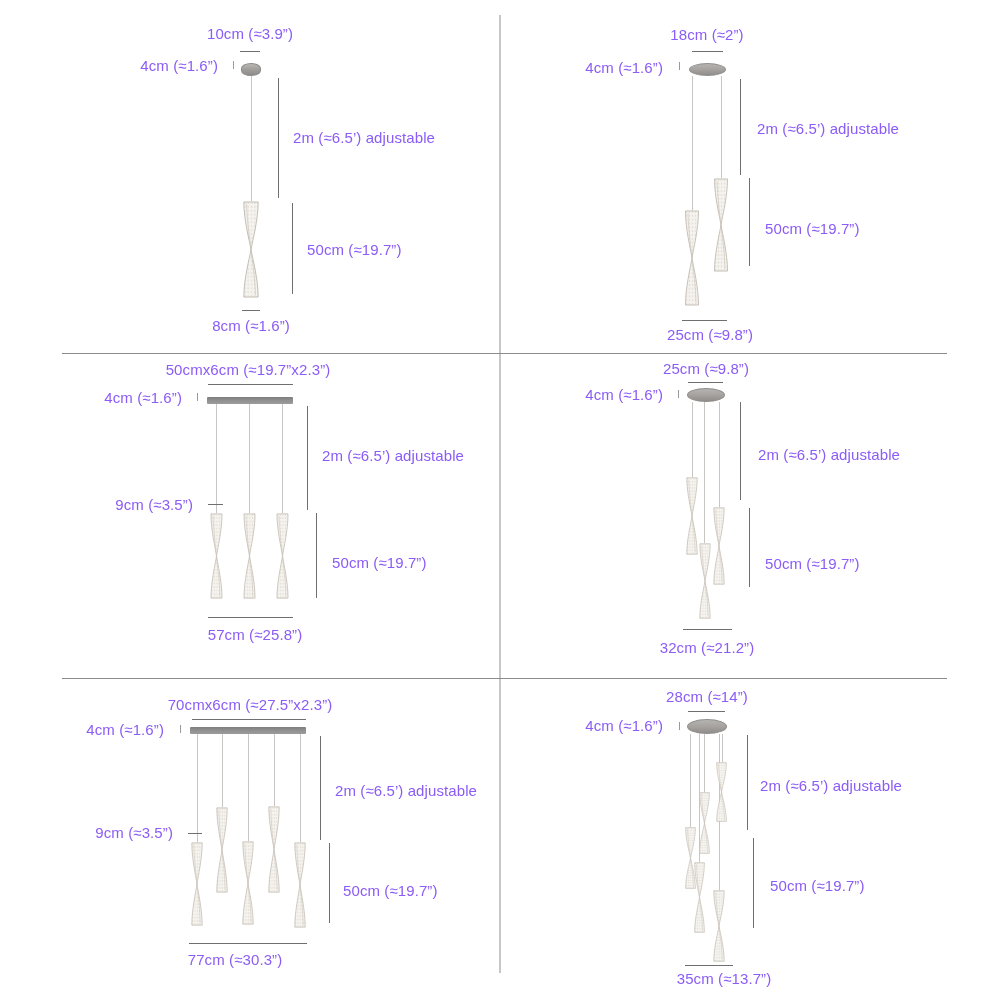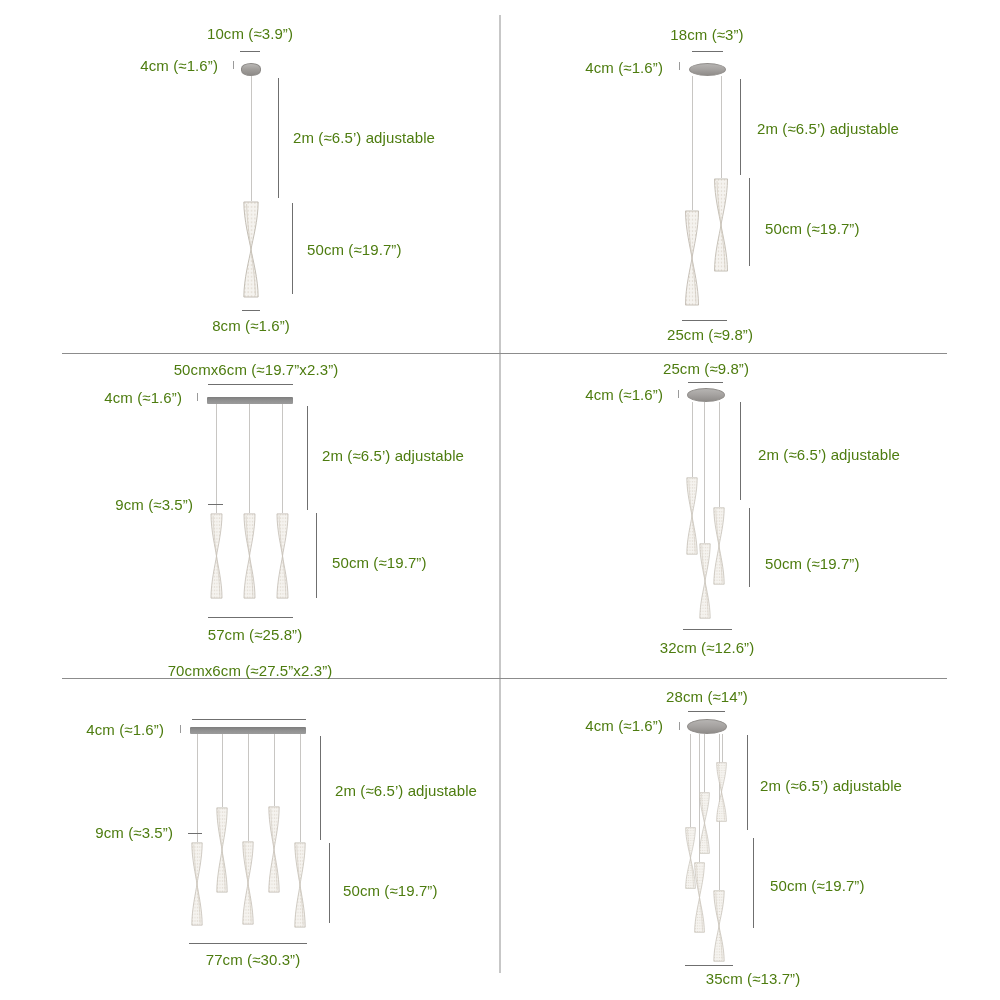--- a/index.html
+++ b/index.html
@@ -2,21 +2,21 @@
 <html><head>
 <meta charset="utf-8">
 <style>
   html,body{margin:0;padding:0;background:#fff;}
   .canvas{
     position:relative;width:1000px;height:1000px;background:#fff;overflow:hidden;
     font-family:"Liberation Sans",sans-serif;
   }
   .panel{position:absolute;left:0;top:0;width:0;height:0;overflow:visible;}
   .label{
-    position:absolute;font-size:15px;line-height:1.1;color:#4d7c0f;white-space:nowrap;
+    position:absolute;font-size:15px;line-height:1.1;color:#8b5cf6;white-space:nowrap;
     letter-spacing:0.1px;
   }
   .label.c{transform:translateX(-50%);}
   .label.r{transform:translateX(-100%);}
   .hline{position:absolute;height:1px;background:#6f6f6f;}
   .vline{position:absolute;width:1px;background:#6f6f6f;}
   .tick{position:absolute;width:1px;background:#9a9a9a;}
   .cable{position:absolute;width:1px;background:#c8c6c3;}
   .pendant{position:absolute;display:block;}
   .canopy-cyl{
@@ -71,21 +71,21 @@
     <svg class="pendant" style="left:240px;top:201px;width:22px;height:97px" viewBox="0 0 20 100" preserveAspectRatio="none">
         <use href="#twist"></use>
       </svg>
     <div class="vline" style="left:292px;top:203px;height:91px"></div>
     <div class="label" style="left:307px;top:242px">50cm (≈19.7”)</div>
     <div class="hline" style="left:242px;top:310px;width:18px"></div>
     <div class="label c" style="left:251px;top:318px">8cm (≈1.6”)</div>
   </section>
 
   <section class="panel">
-    <div class="label c" style="left:707px;top:27px">18cm (≈3”)</div>
+    <div class="label c" style="left:707px;top:27px">18cm (≈2”)</div>
     <div class="hline" style="left:692px;top:51px;width:31px"></div>
     <div class="label r" style="left:663px;top:60px">4cm (≈1.6”)</div>
     <div class="tick" style="left:679px;top:62px;height:8px"></div>
     <div class="canopy-disc" style="left:689px;top:63px;width:37px;height:13px"></div>
     <div class="cable" style="left:692px;top:76px;height:134px"></div>
     <div class="cable" style="left:721px;top:76px;height:102px"></div>
     <div class="vline" style="left:740px;top:79px;height:96px"></div>
     <div class="label" style="left:757px;top:121px">2m (≈6.5’) adjustable</div>
     <svg class="pendant" style="left:711px;top:178px;width:20px;height:94px" viewBox="0 0 20 100" preserveAspectRatio="none">
         <use href="#twist"></use>
@@ -93,21 +93,21 @@
     <svg class="pendant" style="left:682px;top:210px;width:20px;height:96px" viewBox="0 0 20 100" preserveAspectRatio="none">
         <use href="#twist"></use>
       </svg>
     <div class="vline" style="left:749px;top:178px;height:88px"></div>
     <div class="label" style="left:765px;top:221px">50cm (≈19.7”)</div>
     <div class="hline" style="left:682px;top:320px;width:45px"></div>
     <div class="label c" style="left:710px;top:327px">25cm (≈9.8”)</div>
   </section>
 
   <section class="panel">
-    <div class="label c" style="left:256px;top:362px">50cmx6cm (≈19.7”x2.3”)</div>
+    <div class="label c" style="left:248px;top:362px">50cmx6cm (≈19.7”x2.3”)</div>
     <div class="hline" style="left:208px;top:384px;width:85px"></div>
     <div class="label r" style="left:182px;top:390px">4cm (≈1.6”)</div>
     <div class="tick" style="left:197px;top:393px;height:8px"></div>
     <div class="canopy-bar" style="left:207px;top:397px;width:86px;height:7px"></div>
     <div class="cable" style="left:216px;top:404px;height:109px"></div>
     <div class="cable" style="left:249px;top:404px;height:109px"></div>
     <div class="cable" style="left:282px;top:404px;height:109px"></div>
     <div class="vline" style="left:307px;top:406px;height:104px"></div>
     <div class="label" style="left:322px;top:448px">2m (≈6.5’) adjustable</div>
     <div class="label r" style="left:193px;top:497px">9cm (≈3.5”)</div>
@@ -143,25 +143,25 @@
       </svg>
     <svg class="pendant" style="left:697px;top:543px;width:16px;height:76px" viewBox="0 0 20 100" preserveAspectRatio="none">
         <use href="#twist"></use>
       </svg>
     <svg class="pendant" style="left:711px;top:507px;width:16px;height:78px" viewBox="0 0 20 100" preserveAspectRatio="none">
         <use href="#twist"></use>
       </svg>
     <div class="vline" style="left:749px;top:508px;height:79px"></div>
     <div class="label" style="left:765px;top:556px">50cm (≈19.7”)</div>
     <div class="hline" style="left:683px;top:629px;width:49px"></div>
-    <div class="label c" style="left:707px;top:640px">32cm (≈12.6”)</div>
-  </section>
-
-  <section class="panel">
-    <div class="label c" style="left:250px;top:663px">70cmx6cm (≈27.5”x2.3”)</div>
+    <div class="label c" style="left:707px;top:640px">32cm (≈21.2”)</div>
+  </section>
+
+  <section class="panel">
+    <div class="label c" style="left:250px;top:697px">70cmx6cm (≈27.5”x2.3”)</div>
     <div class="hline" style="left:192px;top:719px;width:114px"></div>
     <div class="label r" style="left:164px;top:722px">4cm (≈1.6”)</div>
     <div class="tick" style="left:180px;top:725px;height:8px"></div>
     <div class="canopy-bar" style="left:190px;top:727px;width:116px;height:7px"></div>
     <div class="cable" style="left:197px;top:734px;height:108px"></div>
     <div class="cable" style="left:222px;top:734px;height:73px"></div>
     <div class="cable" style="left:248px;top:734px;height:107px"></div>
     <div class="cable" style="left:274px;top:734px;height:72px"></div>
     <div class="cable" style="left:300px;top:734px;height:108px"></div>
     <div class="vline" style="left:320px;top:736px;height:104px"></div>
@@ -179,21 +179,21 @@
       </svg>
     <svg class="pendant" style="left:266px;top:806px;width:16px;height:87px" viewBox="0 0 20 100" preserveAspectRatio="none">
         <use href="#twist"></use>
       </svg>
     <svg class="pendant" style="left:292px;top:842px;width:16px;height:86px" viewBox="0 0 20 100" preserveAspectRatio="none">
         <use href="#twist"></use>
       </svg>
     <div class="vline" style="left:329px;top:843px;height:80px"></div>
     <div class="label" style="left:343px;top:883px">50cm (≈19.7”)</div>
     <div class="hline" style="left:189px;top:943px;width:118px"></div>
-    <div class="label c" style="left:253px;top:952px">77cm (≈30.3”)</div>
+    <div class="label c" style="left:235px;top:952px">77cm (≈30.3”)</div>
   </section>
 
   <section class="panel">
     <div class="label c" style="left:707px;top:689px">28cm (≈14”)</div>
     <div class="hline" style="left:688px;top:711px;width:37px"></div>
     <div class="label r" style="left:663px;top:718px">4cm (≈1.6”)</div>
     <div class="tick" style="left:679px;top:722px;height:8px"></div>
     <div class="canopy-disc" style="left:687px;top:719px;width:40px;height:15px"></div>
     <div class="cable" style="left:722px;top:734px;height:28px"></div>
     <div class="cable" style="left:704px;top:734px;height:58px"></div>
@@ -213,16 +213,16 @@
       </svg>
     <svg class="pendant" style="left:692px;top:862px;width:15px;height:71px" viewBox="0 0 20 100" preserveAspectRatio="none">
         <use href="#twist"></use>
       </svg>
     <svg class="pendant" style="left:711px;top:890px;width:16px;height:72px" viewBox="0 0 20 100" preserveAspectRatio="none">
         <use href="#twist"></use>
       </svg>
     <div class="vline" style="left:753px;top:838px;height:90px"></div>
     <div class="label" style="left:770px;top:878px">50cm (≈19.7”)</div>
     <div class="hline" style="left:685px;top:965px;width:48px"></div>
-    <div class="label c" style="left:753px;top:971px">35cm (≈13.7”)</div>
+    <div class="label c" style="left:724px;top:971px">35cm (≈13.7”)</div>
   </section>
 
 </div>
 
 </body></html>

